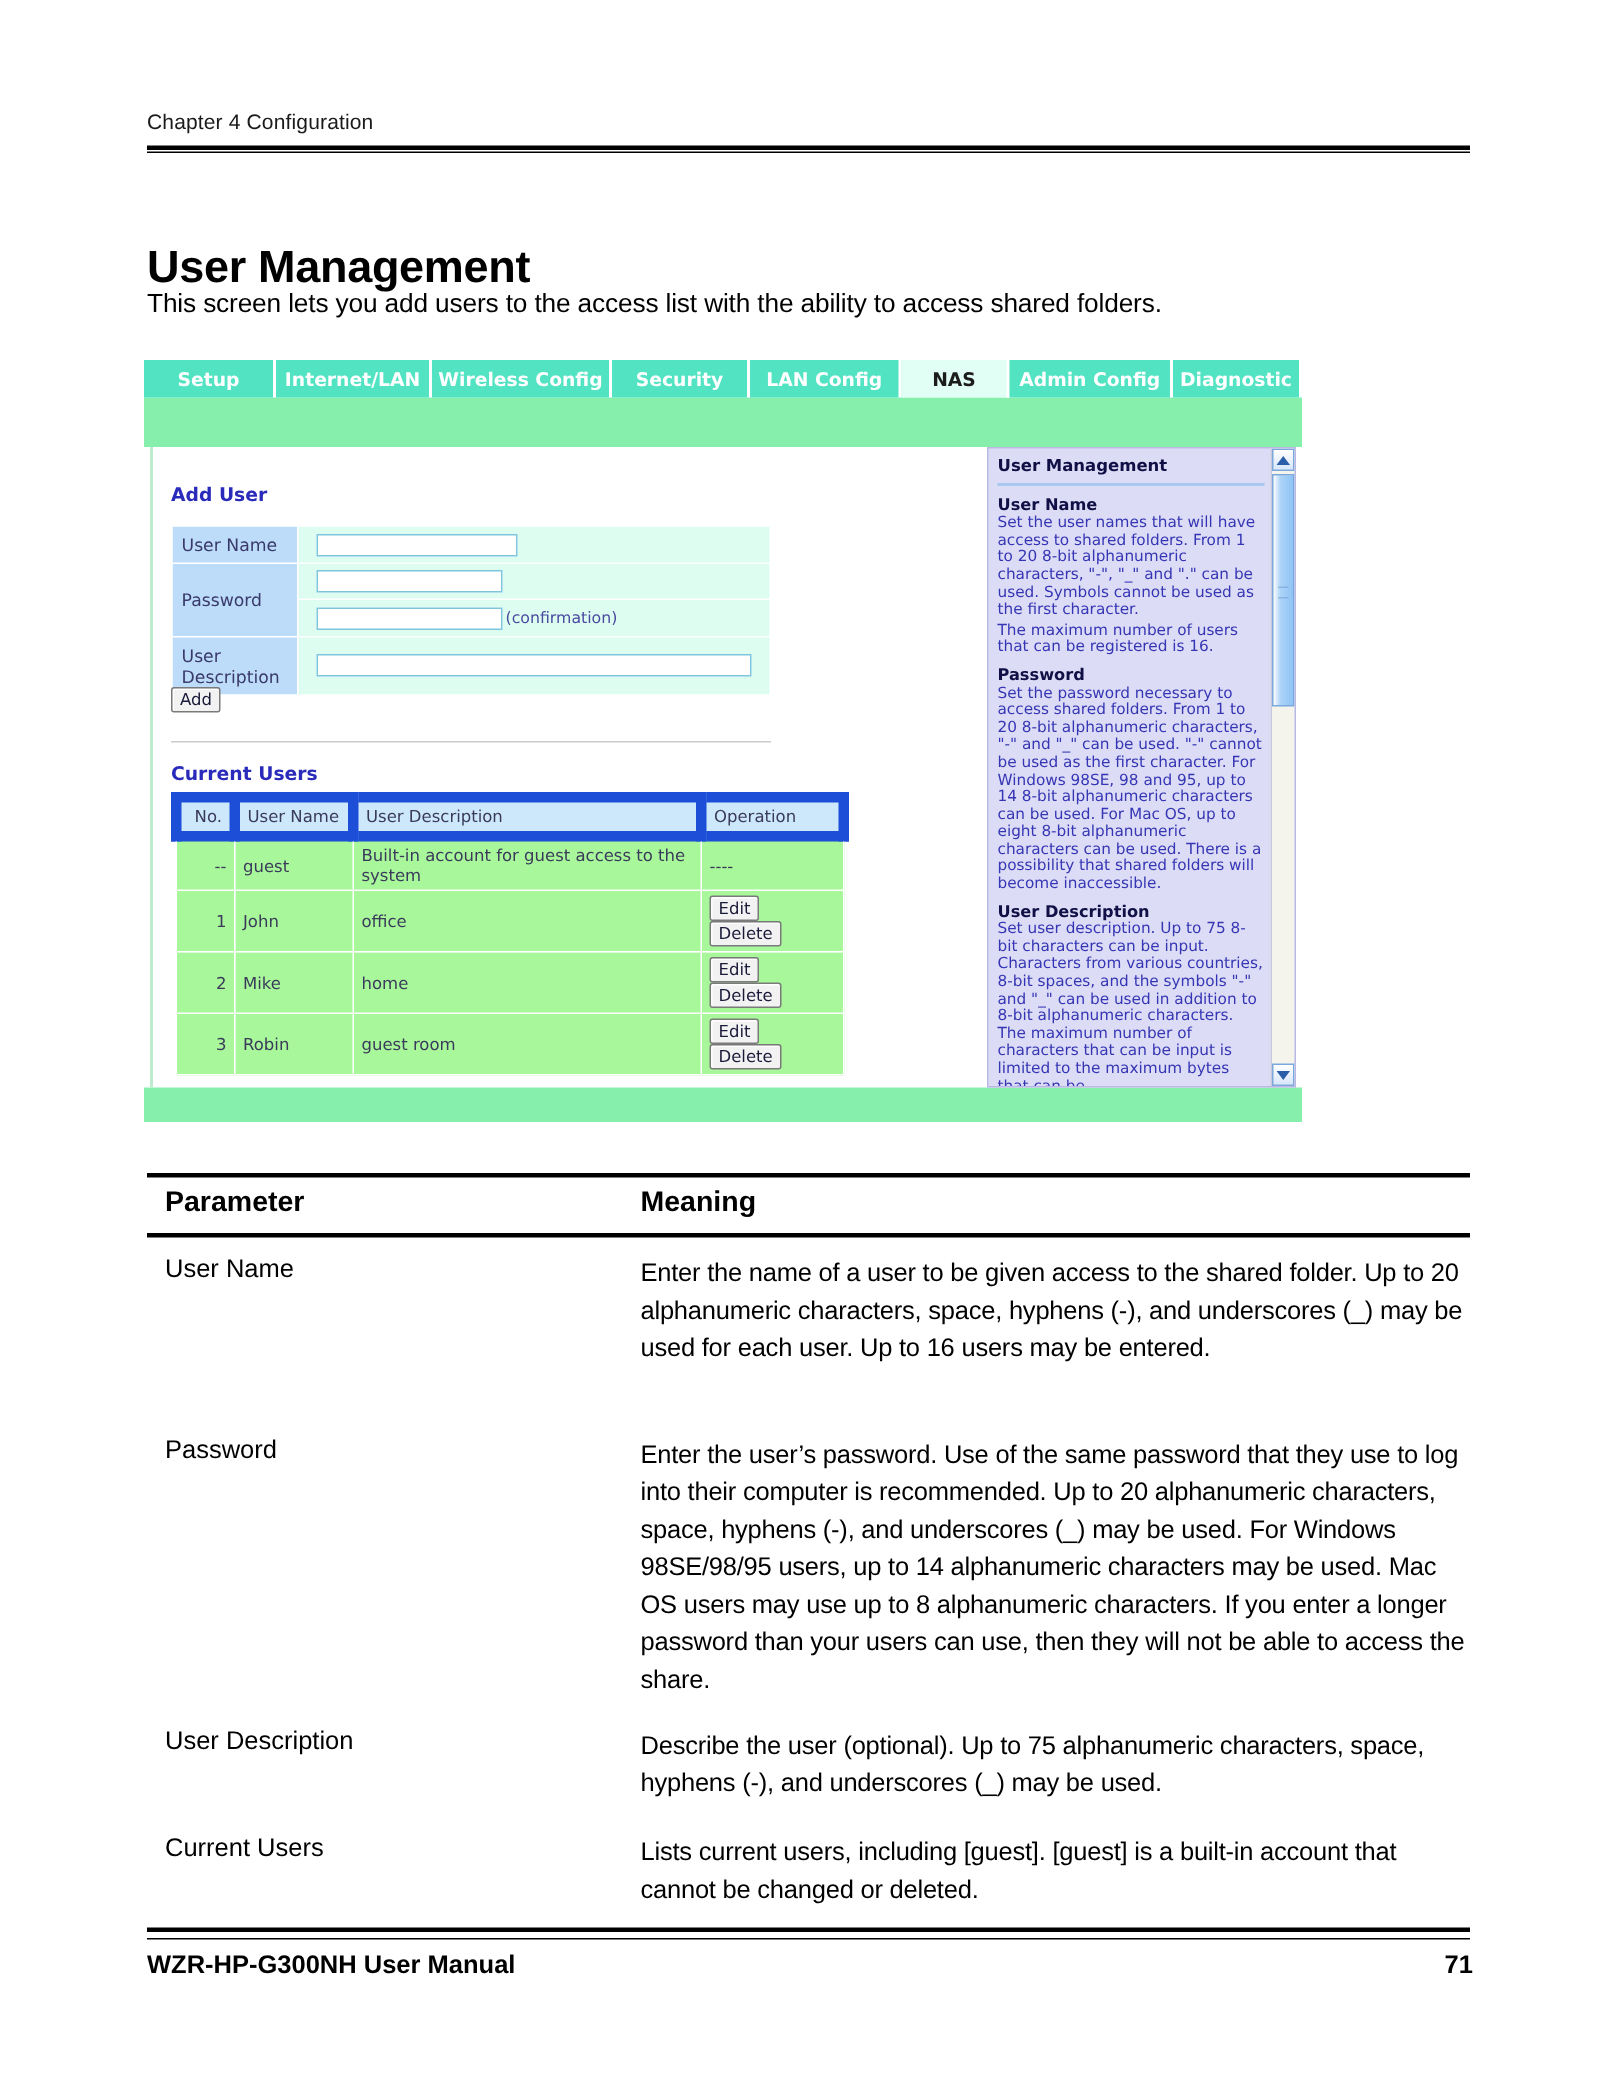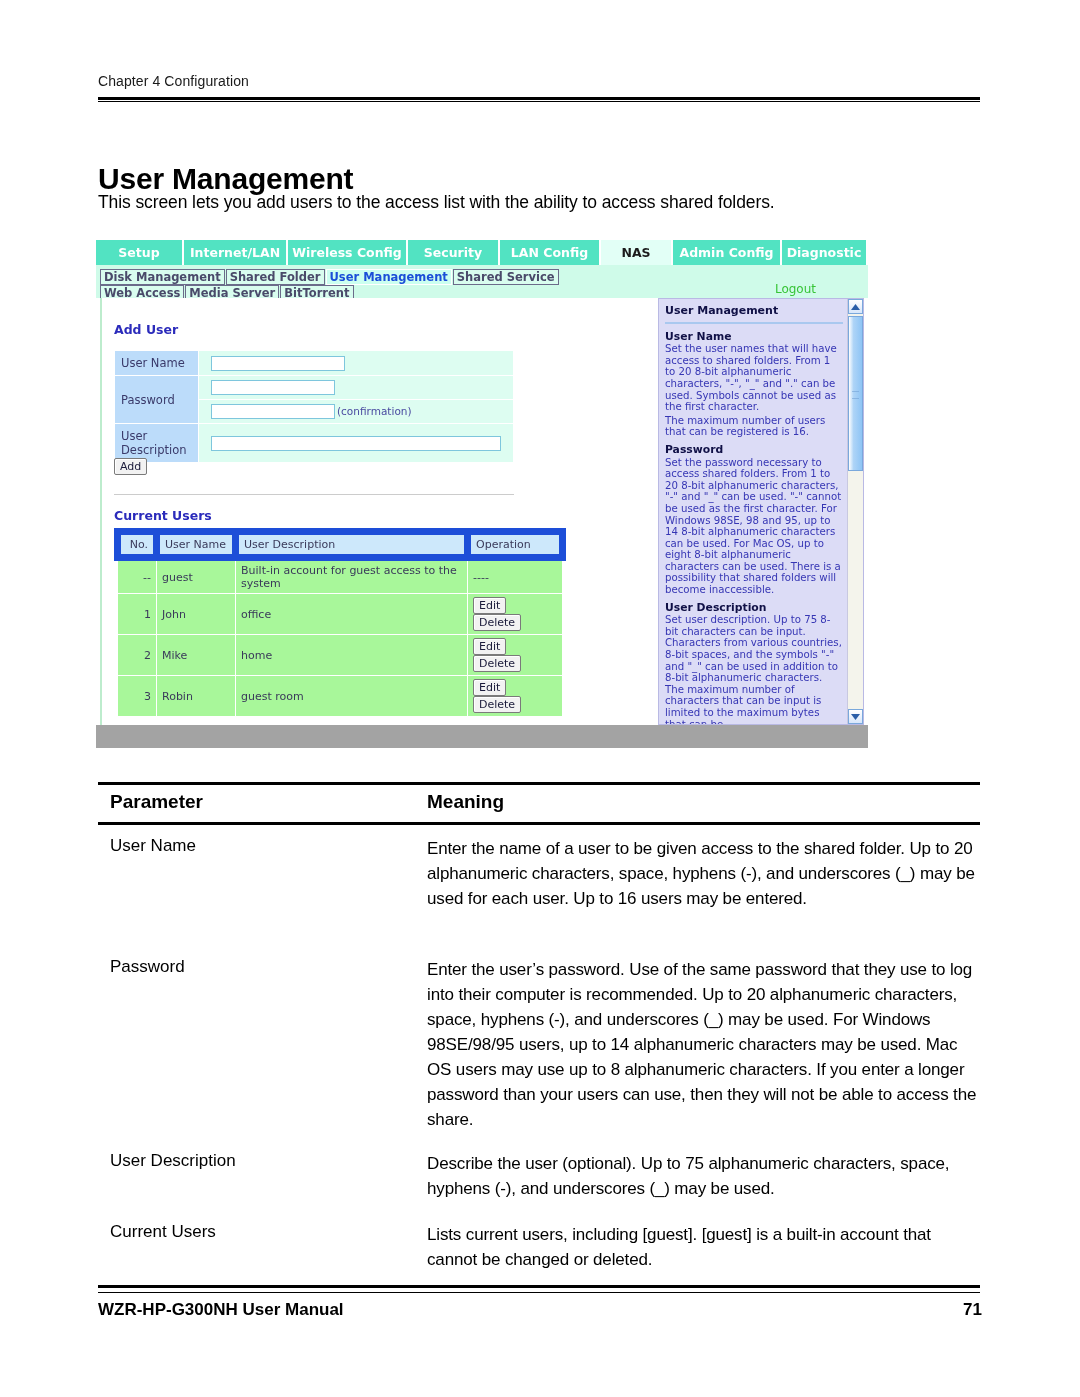--- a/index.html
+++ b/index.html
@@ -65,21 +65,21 @@
     letter-spacing: -0.1px;
   }
 
   
   .shot {
     position: absolute;
     left: 96px;
     top: 240px;
     width: 772px;
     height: 508px;
-    background: #a3a3a3;
+    background: #86efac;
     font-family: "DejaVu Sans", sans-serif;
     overflow: hidden;
   }
 
   
   .tabbar {
     position: absolute;
     left: 0; top: 0;
     width: 772px;
     height: 25px;
@@ -463,25 +463,20 @@
         <div class="tab" style="width: 104px;">Internet/LAN</div>
         <div class="tab" style="width: 120px;">Wireless Config</div>
         <div class="tab" style="width: 92px;">Security</div>
         <div class="tab" style="width: 101px;">LAN Config</div>
         <div class="tab active" style="width: 72px;">NAS</div>
         <div class="tab" style="width: 109px;">Admin Config</div>
         <div class="tab" style="width: 86px;">Diagnostic</div>
         <div class="tabbar-fill"></div>
       </div>
 
-    <div class="subtabs">
-      <div class="subrow" id="subrow1"><span class="subtab">Disk Management</span><span class="subtab">Shared Folder</span><span class="subtab sel">User Management</span><span class="subtab">Shared Service</span></div>
-      <div class="subrow" id="subrow2"><span class="subtab">Web Access</span><span class="subtab">Media Server</span><span class="subtab">BitTorrent</span></div>
-      <div class="logout">Logout</div>
-    </div>
 
     <div class="shot-body">
 
       <div class="left-pane">
 
         <div class="section-title" style="left:12px; top:24px;">Add User</div>
 
         <table class="form-table">
           <tbody>
               <tr>

